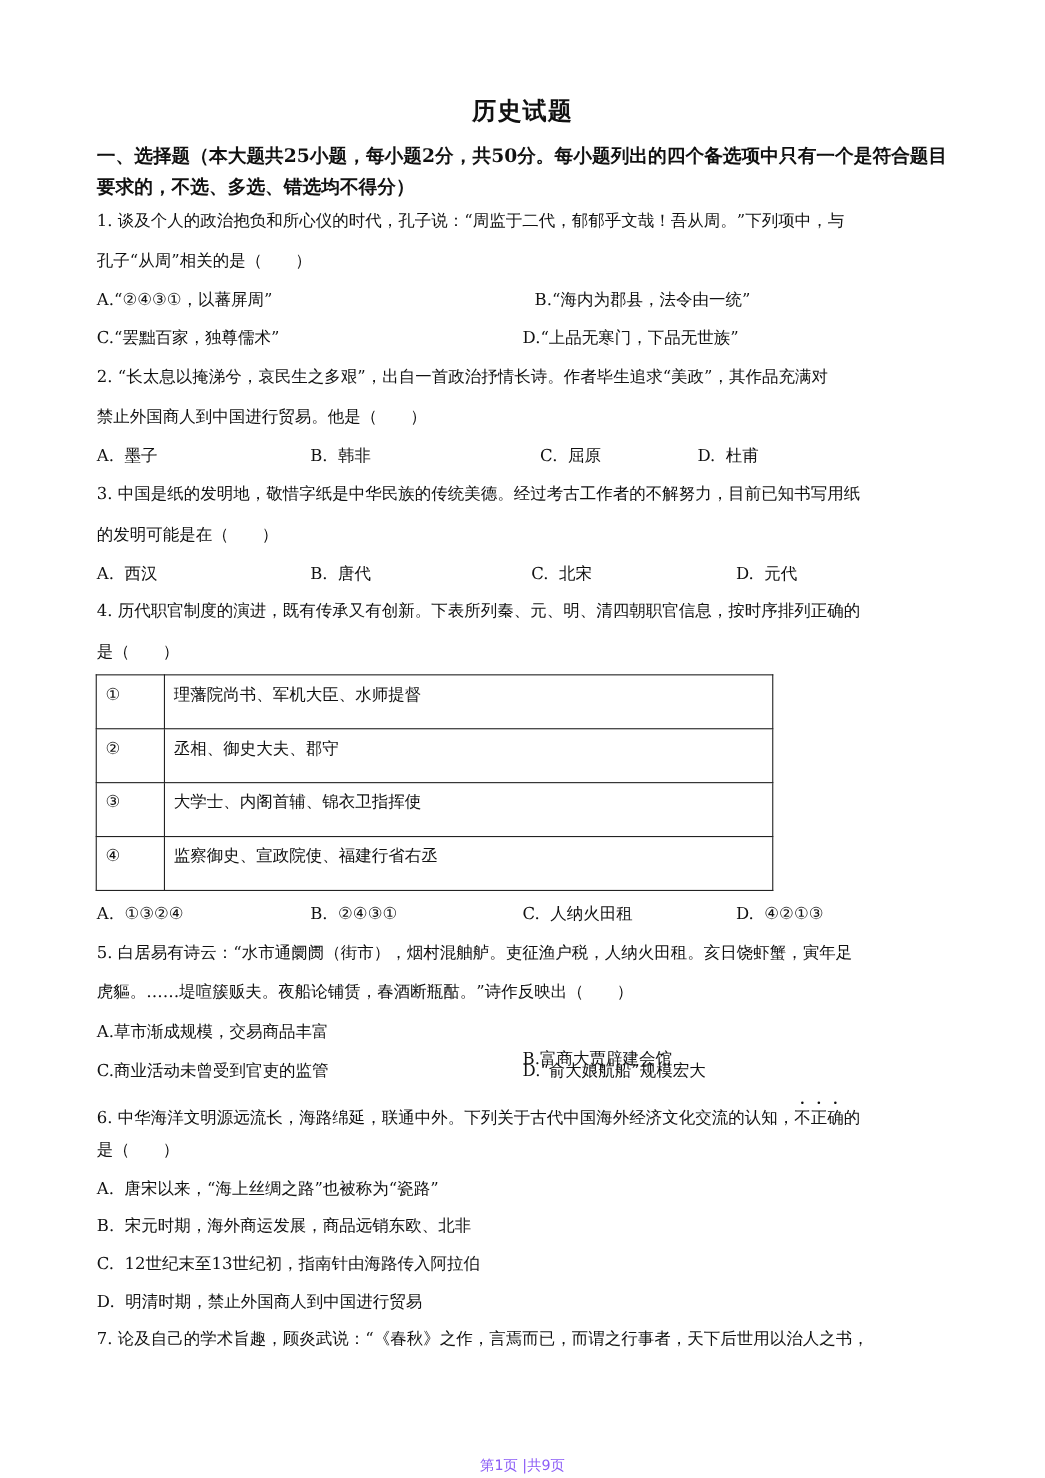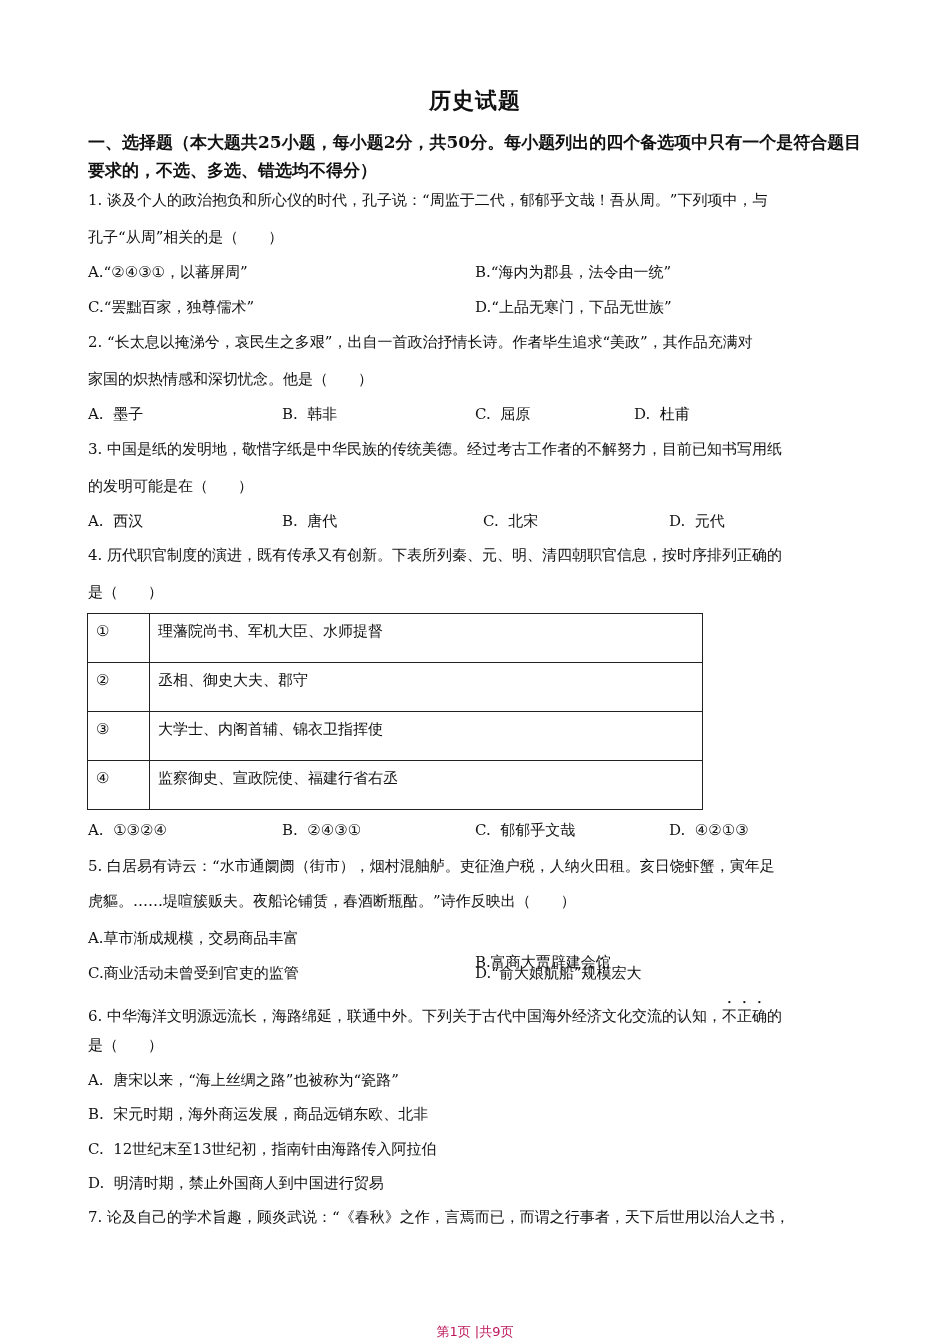--- a/index.html
+++ b/index.html
@@ -11,46 +11,46 @@
   .section { position: absolute; left: 88px; width: 780px; font-size: 17px; font-weight: bold;
              line-height: 28px; }
   .line { position: absolute; left: 88px; font-size: 15px; white-space: nowrap; line-height: 20px; }
   .opt { position: absolute; font-size: 15px; white-space: nowrap; line-height: 20px; }
   .emph { text-emphasis: dot; text-emphasis-position: over; -webkit-text-emphasis: dot; -webkit-text-emphasis-position: over; }
   table.officials { position: absolute; left: 87px; top: 613px; width: 616px;
                     border-collapse: collapse; font-size: 15px; }
   table.officials td { border: 1.5px solid #222; height: 40px; vertical-align: top; padding: 8px 8px 0 8px; }
   table.officials td.num { width: 45px; }
   .footer { position: absolute; top: 1323px; left: 0; width: 950px; text-align: center;
-            font-size: 13px; color: #be185d; font-family: "DejaVu Sans", "Liberation Sans", sans-serif; }
+            font-size: 13px; color: #8b5cf6; font-family: "DejaVu Sans", "Liberation Sans", sans-serif; }
 </style>
 </head>
 <body>
 
 <div class="page">
 
   <div class="title">历史试题</div>
 
   <div class="section" style="top:128px;">一、选择题（本大题共25小题，每小题2分，共50分。每小题列出的四个备选项中只有一个是符合题目要求的，不选、多选、错选均不得分）</div>
 
   <div>
     <div class="line" style="top:190px;">1. 谈及个人的政治抱负和所心仪的时代，孔子说：“周监于二代，郁郁乎文哉！吾从周。”下列项中，与</div>
     <div class="line" style="top:227px;">孔子“从周”相关的是（　　）</div>
     <div class="opt" style="left:88px; top:262px;"><span>A.</span><span>“②④③①，以蕃屏周”</span></div>
-    <div class="opt" style="left:475px; top:262px;"><span>B.</span><span>“海内为郡县，法令由一统”</span></div>
+    <div class="opt" style="left:486px; top:262px;"><span>B.</span><span>“海内为郡县，法令由一统”</span></div>
     <div class="opt" style="left:88px; top:297px;"><span>C.</span><span>“罢黜百家，独尊儒术”</span></div>
     <div class="opt" style="left:475px; top:297px;"><span>D.</span><span>“上品无寒门，下品无世族”</span></div>
   </div>
 
   <div>
     <div class="line" style="top:332px;">2. “长太息以掩涕兮，哀民生之多艰”，出自一首政治抒情长诗。作者毕生追求“美政”，其作品充满对</div>
-    <div class="line" style="top:369px;">家国的炽热情感和深切忧念。他是（　　）</div>
+    <div class="line" style="top:369px;">禁止外国商人到中国进行贸易。他是（　　）</div>
     <div class="opt" style="left:88px; top:404px;"><span>A.</span>&nbsp;&nbsp;<span>墨子</span></div>
     <div class="opt" style="left:282px; top:404px;"><span>B.</span>&nbsp;&nbsp;<span>韩非</span></div>
-    <div class="opt" style="left:475px; top:404px;"><span>C.</span>&nbsp;&nbsp;<span>屈原</span></div>
+    <div class="opt" style="left:491px; top:404px;"><span>C.</span>&nbsp;&nbsp;<span>屈原</span></div>
     <div class="opt" style="left:634px; top:404px;"><span>D.</span>&nbsp;&nbsp;<span>杜甫</span></div>
   </div>
 
   <div>
     <div class="line" style="top:439px;">3. 中国是纸的发明地，敬惜字纸是中华民族的传统美德。经过考古工作者的不解努力，目前已知书写用纸</div>
     <div class="line" style="top:476px;">的发明可能是在（　　）</div>
     <div class="opt" style="left:88px; top:511px;"><span>A.</span>&nbsp;&nbsp;<span>西汉</span></div>
     <div class="opt" style="left:282px; top:511px;"><span>B.</span>&nbsp;&nbsp;<span>唐代</span></div>
     <div class="opt" style="left:483px; top:511px;"><span>C.</span>&nbsp;&nbsp;<span>北宋</span></div>
     <div class="opt" style="left:669px; top:511px;"><span>D.</span>&nbsp;&nbsp;<span>元代</span></div>
@@ -74,21 +74,21 @@
         <td>大学士、内阁首辅、锦衣卫指挥使</td>
       </tr>
       <tr>
         <td class="num">④</td>
         <td>监察御史、宣政院使、福建行省右丞</td>
       </tr>
     </tbody>
       </table>
     <div class="opt" style="left:88px; top:820px;"><span>A.</span>&nbsp;&nbsp;<span>①③②④</span></div>
     <div class="opt" style="left:282px; top:820px;"><span>B.</span>&nbsp;&nbsp;<span>②④③①</span></div>
-    <div class="opt" style="left:475px; top:820px;"><span>C.</span>&nbsp;&nbsp;<span>郁郁乎文哉</span></div>
+    <div class="opt" style="left:475px; top:820px;"><span>C.</span>&nbsp;&nbsp;<span>人纳火田租</span></div>
     <div class="opt" style="left:669px; top:820px;"><span>D.</span>&nbsp;&nbsp;<span>④②①③</span></div>
   </div>
 
   <div>
     <div class="line" style="top:856px;">5. 白居易有诗云：“水市通阛阓（街市），烟村混舳舻。吏征渔户税，人纳火田租。亥日饶虾蟹，寅年足</div>
     <div class="line" style="top:891px;">虎貙。……堤喧簇贩夫。夜船论铺赁，春酒断瓶酤。”诗作反映出（　　）</div>
     <div class="opt" style="left:88px; top:928px;"><span>A.</span><span>草市渐成规模，交易商品丰富</span></div>
     <div class="opt" style="left:475px; top:952px;"><span>B.</span><span>富商大贾辟建会馆</span></div>
     <div class="opt" style="left:88px; top:963px;"><span>C.</span><span>商业活动未曾受到官吏的监管</span></div>
     <div class="opt" style="left:475px; top:963px;"><span>D.</span><span>“俞大娘航船”规模宏大</span></div>

